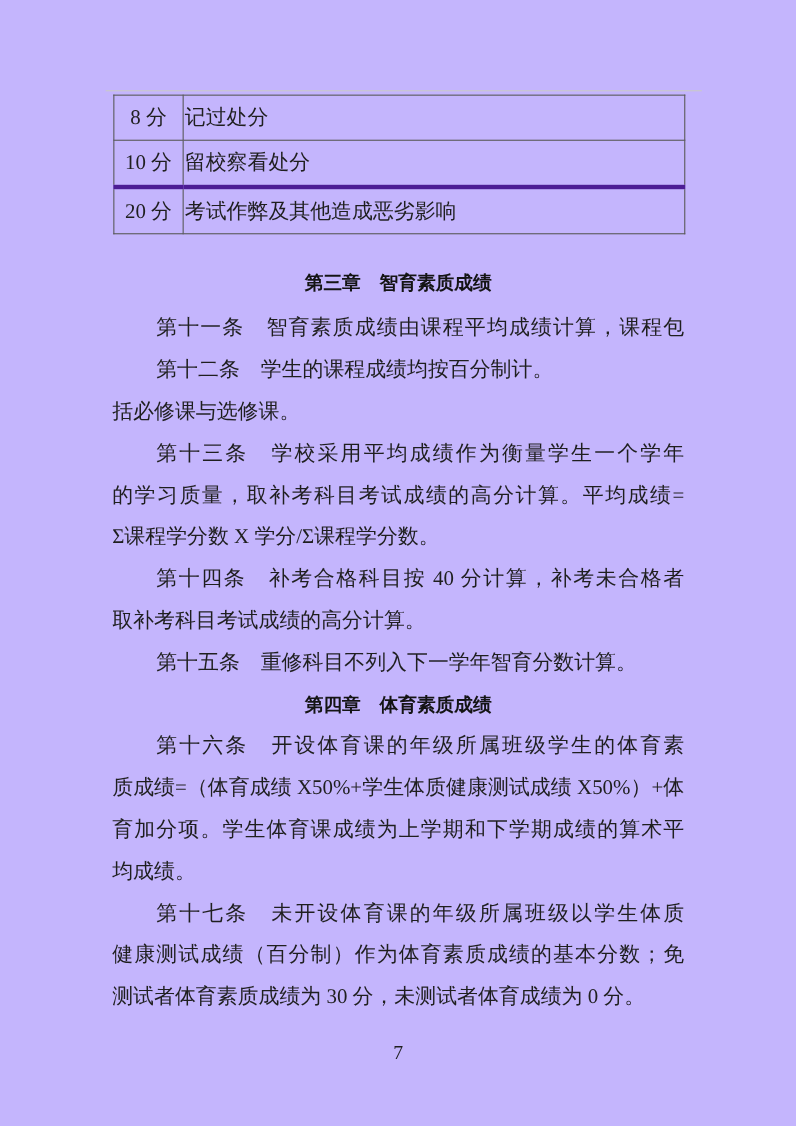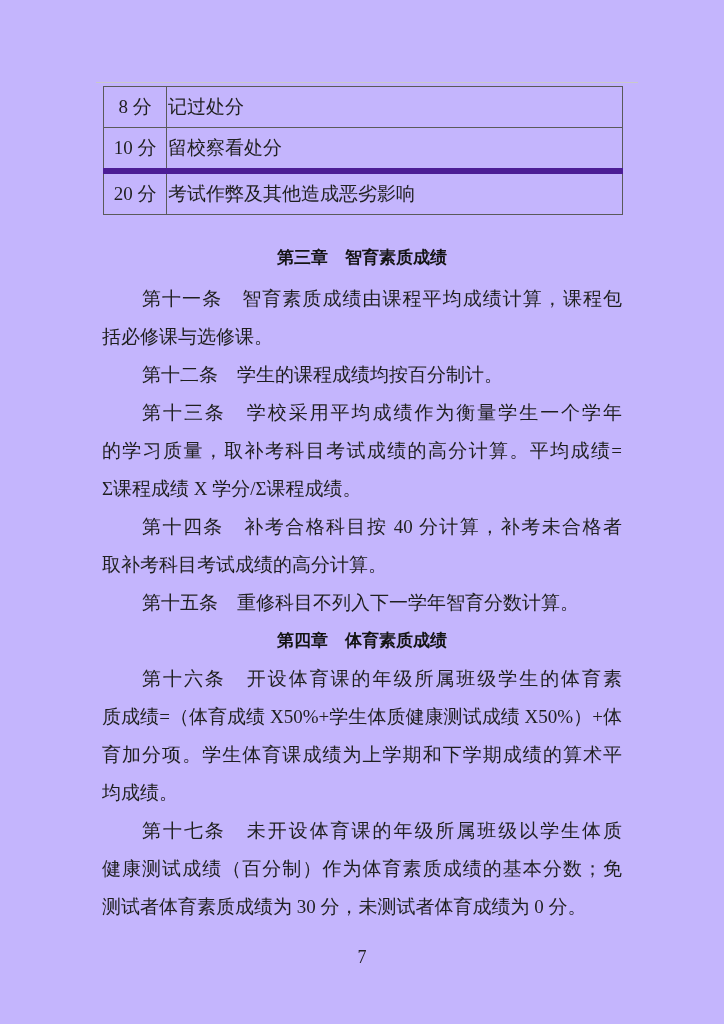--- a/index.html
+++ b/index.html
@@ -31,21 +31,21 @@
     width: 520px;
     table-layout: fixed;
   }
   .score-table td {
     border: 1px solid #5a5a5a;
     height: 38px;
     font-size: 19px;
     vertical-align: middle;
   }
   .score-table tr:nth-child(3) td {
-    border-top: 6px solid #4c1d95; 
+    border-top: 4px solid #4c1d95; 
   }
   td.score {
     width: 60px;
     text-align: center;
   }
   td.desc {
   }
 
   
   .content {
@@ -114,27 +114,27 @@
           <td class="desc">考试作弊及其他造成恶劣影响</td>
         </tr>
       </tbody>
     </table>
   </div>
 
   <div class="content">
     <div class="heading">第三章　智育素质成绩</div>
 
     <div class="line fill indent">第十一条　智育素质成绩由课程平均成绩计算，课程包</div>
+    <div class="line indent">第十二条　学生的课程成绩均按百分制计。</div>
+
     <div class="line">括必修课与选修课。</div>
-
-    <div class="line indent">第十二条　学生的课程成绩均按百分制计。</div>
 
     <div class="line fill indent">第十三条　学校采用平均成绩作为衡量学生一个学年</div>
     <div class="line fill">的学习质量，取补考科目考试成绩的高分计算。平均成绩=</div>
-    <div class="line">Σ课程成绩 X 学分/Σ课程成绩。</div>
+    <div class="line">Σ课程学分数 X 学分/Σ课程学分数。</div>
 
     <div class="line fill indent">第十四条　补考合格科目按 40 分计算，补考未合格者</div>
     <div class="line">取补考科目考试成绩的高分计算。</div>
 
     <div class="line indent">第十五条　重修科目不列入下一学年智育分数计算。</div>
 
     <div class="heading compact">第四章　体育素质成绩</div>
 
     <div class="line fill indent">第十六条　开设体育课的年级所属班级学生的体育素</div>
     <div class="line fill">质成绩=（体育成绩 X50%+学生体质健康测试成绩 X50%）+体</div>

